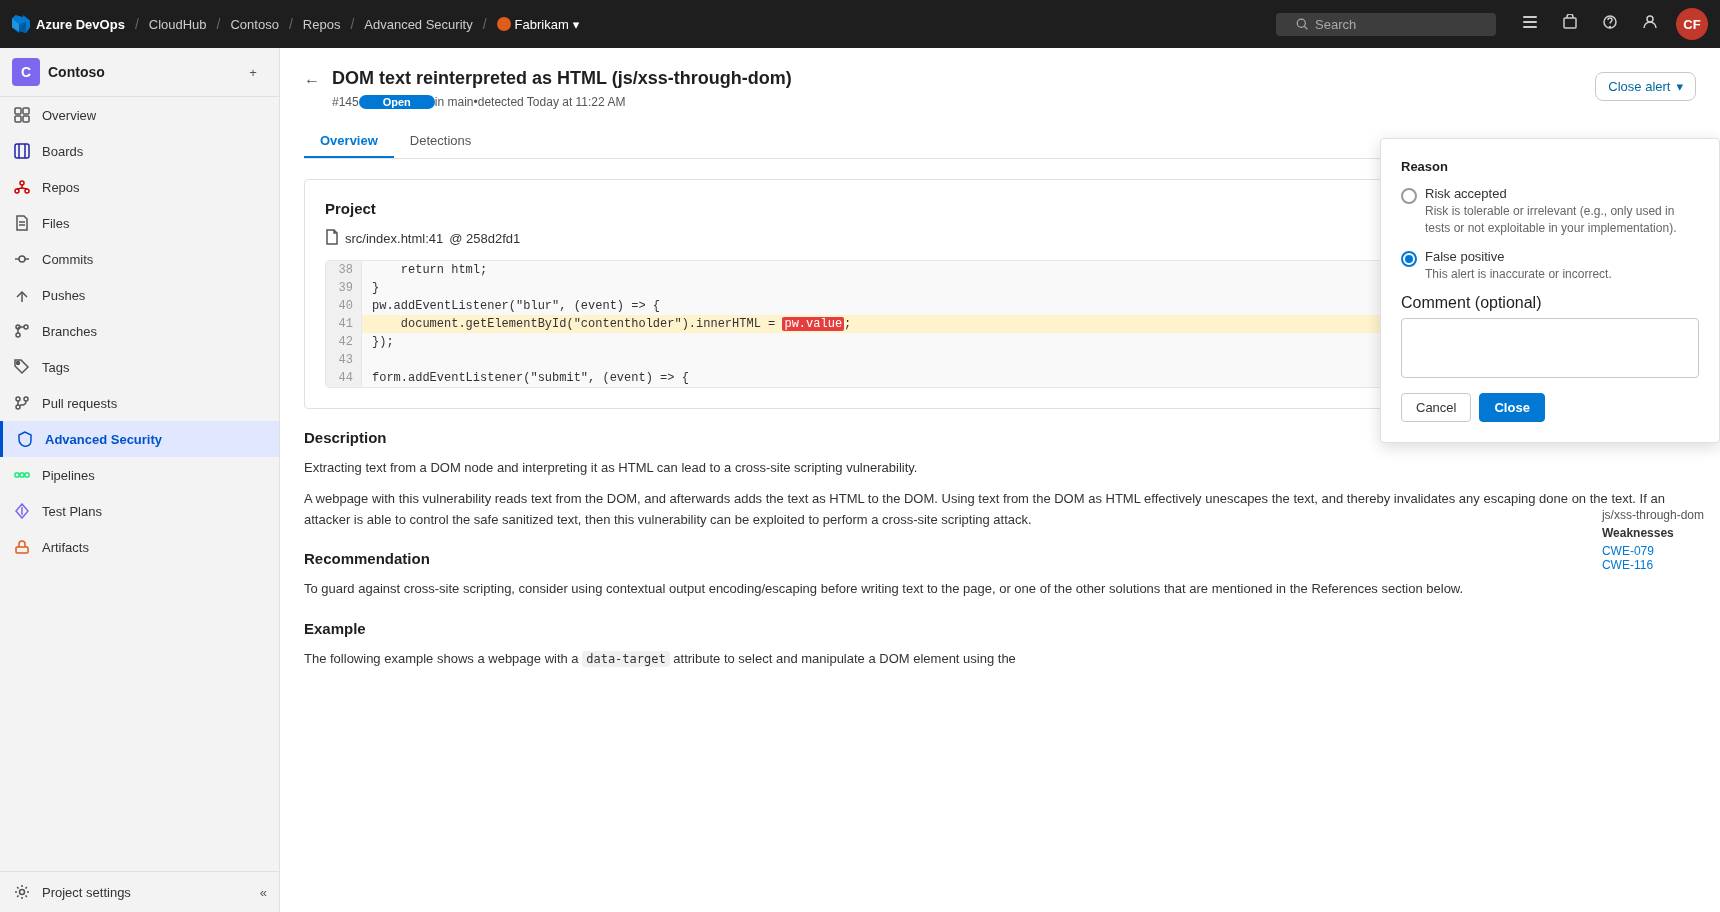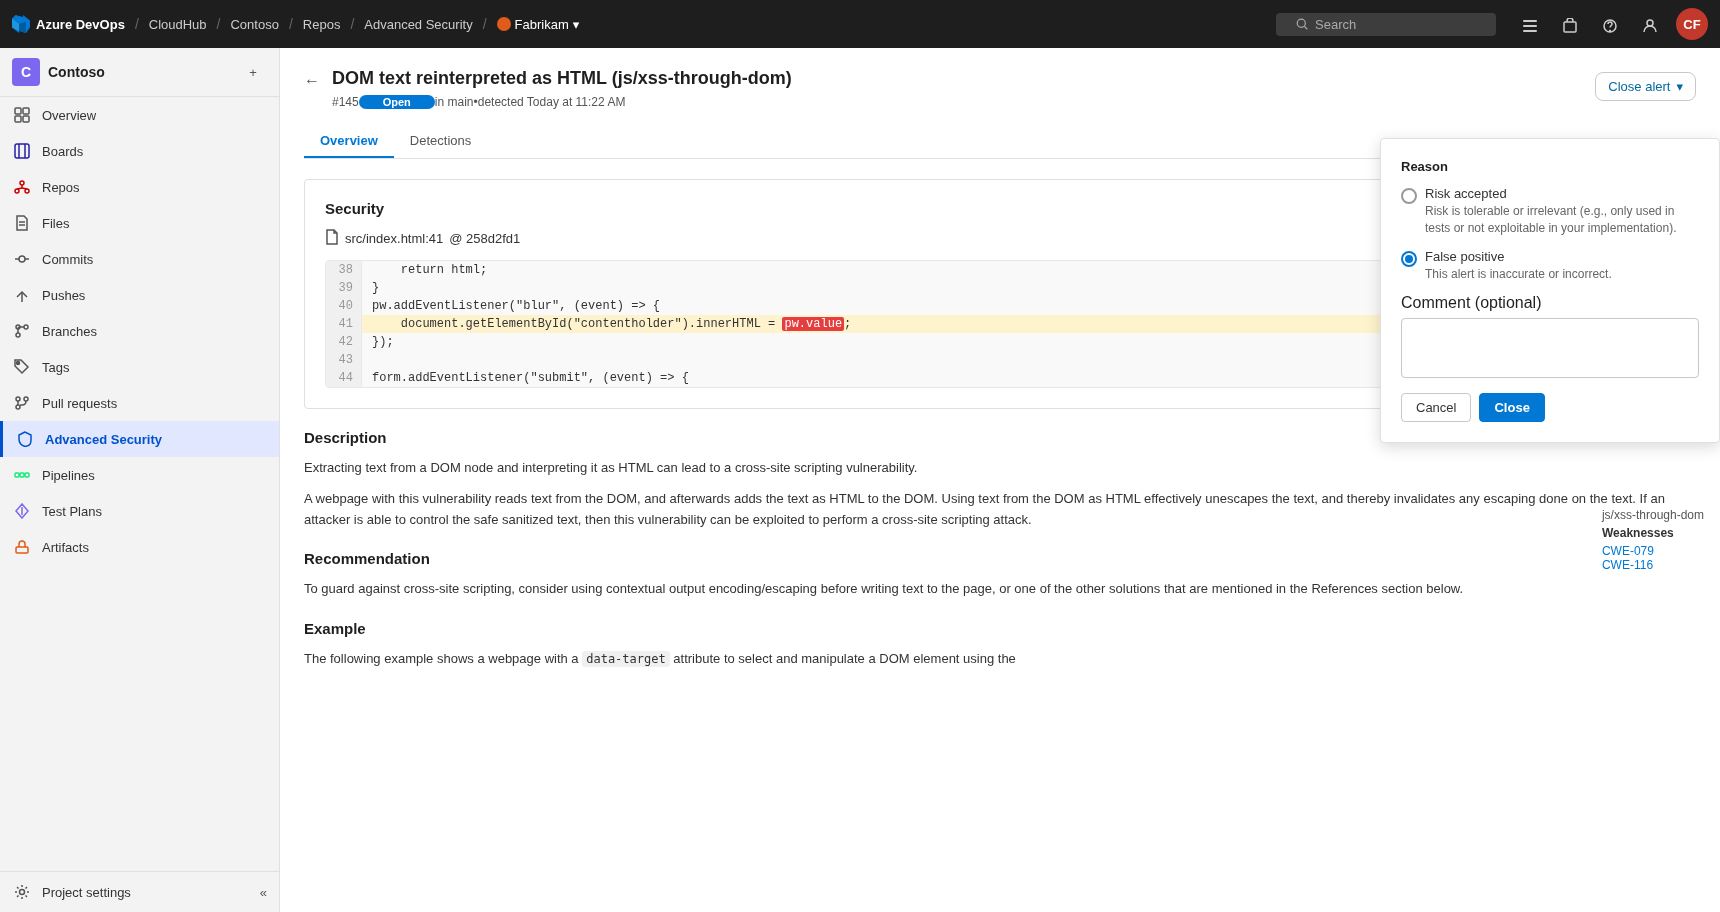--- a/index.html
+++ b/index.html
@@ -15,21 +15,21 @@
     .topnav-sep { color: #666; margin: 0 2px; font-size: 14px; }
     .topnav-link { color: #ccc; font-size: 13px; cursor: pointer; text-decoration: none; }
     .topnav-brand { display: flex; align-items: center; gap: 4px; color: #fff; font-size: 13px; cursor: pointer; }
     .topnav-brand-dot { width: 14px; height: 14px; background: #e05c1a; border-radius: 50%; display: inline-block; }
     .topnav-spacer { flex: 1; }
     .topnav-search {
       display: flex; align-items: center; background: #3d3d3d; border-radius: 4px;
       padding: 4px 20px; gap: 6px; cursor: pointer; min-width: 220px;
     }
     .topnav-search span { color: #aaa; font-size: 13px; }
-    .topnav-icons { display: flex; align-items: flex-end; gap: 12px; margin-left: 12px; }
+    .topnav-icons { display: flex; align-items: flex-start; gap: 12px; margin-left: 12px; }
     .topnav-icon { width: 28px; height: 28px; display: flex; align-items: center; justify-content: center; color: #ccc; cursor: pointer; border-radius: 50%; }
     .avatar { width: 32px; height: 32px; background: #c0392b; border-radius: 50%; display: flex; align-items: center; justify-content: center; color: #fff; font-weight: 700; font-size: 13px; cursor: pointer; }
 
     
     .layout { display: flex; height: calc(912px - 48px); }
 
     
     .sidebar { width: 280px; background: #f3f3f3; border-right: 1px solid #e0e0e0; display: flex; flex-direction: column; overflow-y: auto; flex-shrink: 0; }
     .sidebar-header { display: flex; align-items: center; padding: 10px 12px; gap: 8px; border-bottom: 1px solid #e0e0e0; }
     .sidebar-project-icon { width: 28px; height: 28px; background: #7b68ee; border-radius: 4px; display: flex; align-items: center; justify-content: center; color: #fff; font-weight: 700; font-size: 14px; }
@@ -380,21 +380,21 @@
           <span>▾</span>
         </button>
       </div>
 
       <div class="tabs">
         <div class="tab active">Overview</div>
         <div class="tab">Detections</div>
       </div>
 
       <div class="location-box">
-        <div class="section-title">Security</div>
+        <div class="section-title">Project</div>
         <div class="location-file">
           <span class="file-icon">
             <svg width="14" height="16" viewBox="0 0 14 16" fill="none" stroke="#555" stroke-width="1.5">
                 <path d="M2 1h7l3 3v11H2V1z"></path>
                 <polyline points="9,1 9,4 12,4"></polyline>
               </svg>
           </span>
           <span>src/index.html:41</span>
           <span>@ 258d2fd1</span>
         </div>

